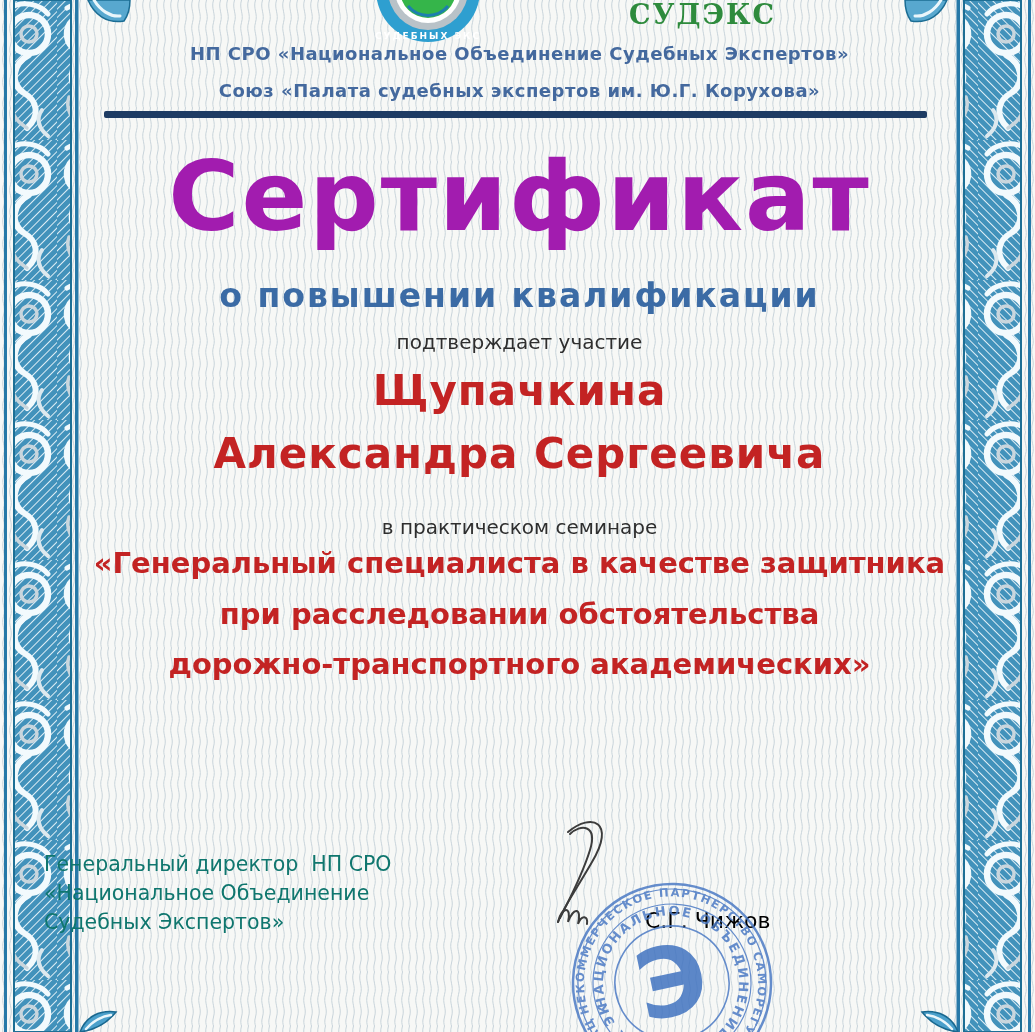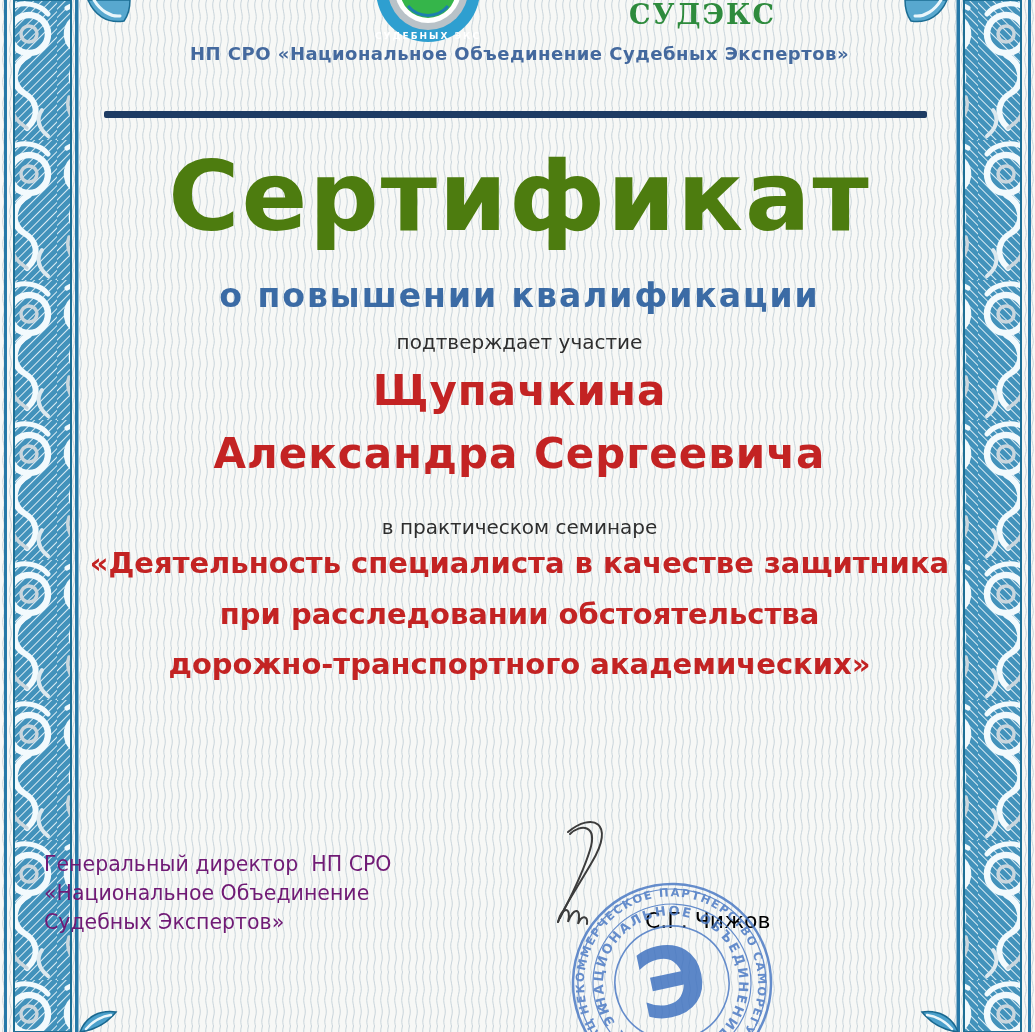--- a/index.html
+++ b/index.html
@@ -19,36 +19,36 @@
   .cline{position:absolute;left:0;width:100%;white-space:nowrap;}
   .brand{
     position:absolute;left:545px;top:-5px;width:auto;
     font-family:"DejaVu Serif",serif;font-weight:bold;font-size:27px;
     letter-spacing:2px;color:#2e8b3d;text-align:left;
   }
   .hdr{font-size:18px;font-weight:bold;color:#44699e;letter-spacing:.5px;}
   .hdr1{top:39px;}
   .hdr2{top:76px;}
   .rule{position:absolute;left:20px;right:28px;top:107px;height:7px;background:#1e3c64;border-radius:2px;}
-  .title{top:136px;font-size:97px;font-weight:bold;color:#4d7c0f;letter-spacing:2px;}
+  .title{top:136px;font-size:97px;font-weight:bold;color:#a21caf;letter-spacing:2px;}
   .subtitle{top:272px;font-size:33px;font-weight:bold;color:#3b6ba5;letter-spacing:2px;}
   .small-dark{font-size:20px;color:#2e2e2e;}
   .confirm{top:326px;}
   .name{font-size:42px;font-weight:bold;color:#c32323;letter-spacing:1px;}
   .name1{top:362px;}
   .name2{top:425px;}
   .intro{top:511px;}
   .ev{font-size:29px;font-weight:bold;color:#c32323;}
   .ev1{top:542px;}
   .ev2{top:593px;}
   .ev3{top:643px;}
   .date{top:688px;font-size:21px;}
   .pos-block{
     position:absolute;left:44px;top:850px;text-align:left;
-    font-size:20.5px;line-height:29px;color:#701a75;white-space:pre-wrap;
+    font-size:20.5px;line-height:29px;color:#0f766e;white-space:pre-wrap;
   }
   .signer{
     position:absolute;left:645px;top:908px;width:260px;text-align:left;
     font-size:22px;color:#000000;
   }
   .stamp{left:558px;top:873px;opacity:.84;}
   .signature{left:520px;top:810px;}
   .orn{position:absolute;}
 </style>
 </head>
@@ -122,31 +122,32 @@
       <circle r="28" fill="#35b54a"></circle>
       <path d="M-20,16 a26,26 0 0 0 40,0" fill="none" stroke="#1d7fae" stroke-width="3"></path>
       <text font-size="9" font-weight="bold" fill="#ffffff" text-anchor="middle" transform="translate(0,49)" letter-spacing="2">СУДЕБНЫХ ЭКС</text>
     </g>
   </svg>
 
   <div class="content">
     <div class="brand">СУДЭКС</div>
 
     <div class="cline hdr hdr1">НП СРО «Национальное Объединение Судебных Экспертов»</div>
+    <div class="cline hdr hdr2">Союз «Палата судебных экспертов им. Ю.Г. Корухова»</div>
     <div class="rule"></div>
 
     <div class="cline title">Сертификат</div>
     <div class="cline subtitle">о повышении квалификации</div>
     <div class="cline small-dark confirm">подтверждает участие</div>
 
     <div class="cline name name2">Александра Сергеевича</div>
     <div class="cline name name1">Щупачкина</div>
 
     <div class="cline small-dark intro">в практическом семинаре</div>
-    <div class="cline ev ev1">«Деятельность специалиста в качестве защитника</div>
+    <div class="cline ev ev1">«Генеральный специалиста в качестве защитника</div>
     <div class="cline ev ev2">при расследовании обстоятельства</div>
     <div class="cline ev ev3">дорожно-транспортного академических»</div>
   </div>
 
   <div class="pos-block">Генеральный директор  НП СРО
 «Национальное Объединение
 Судебных Экспертов»</div>
   <div class="signer">С.Г. Чижов</div>
 
   <svg class="abs signature" width="130" height="150" viewBox="0 0 130 150">

